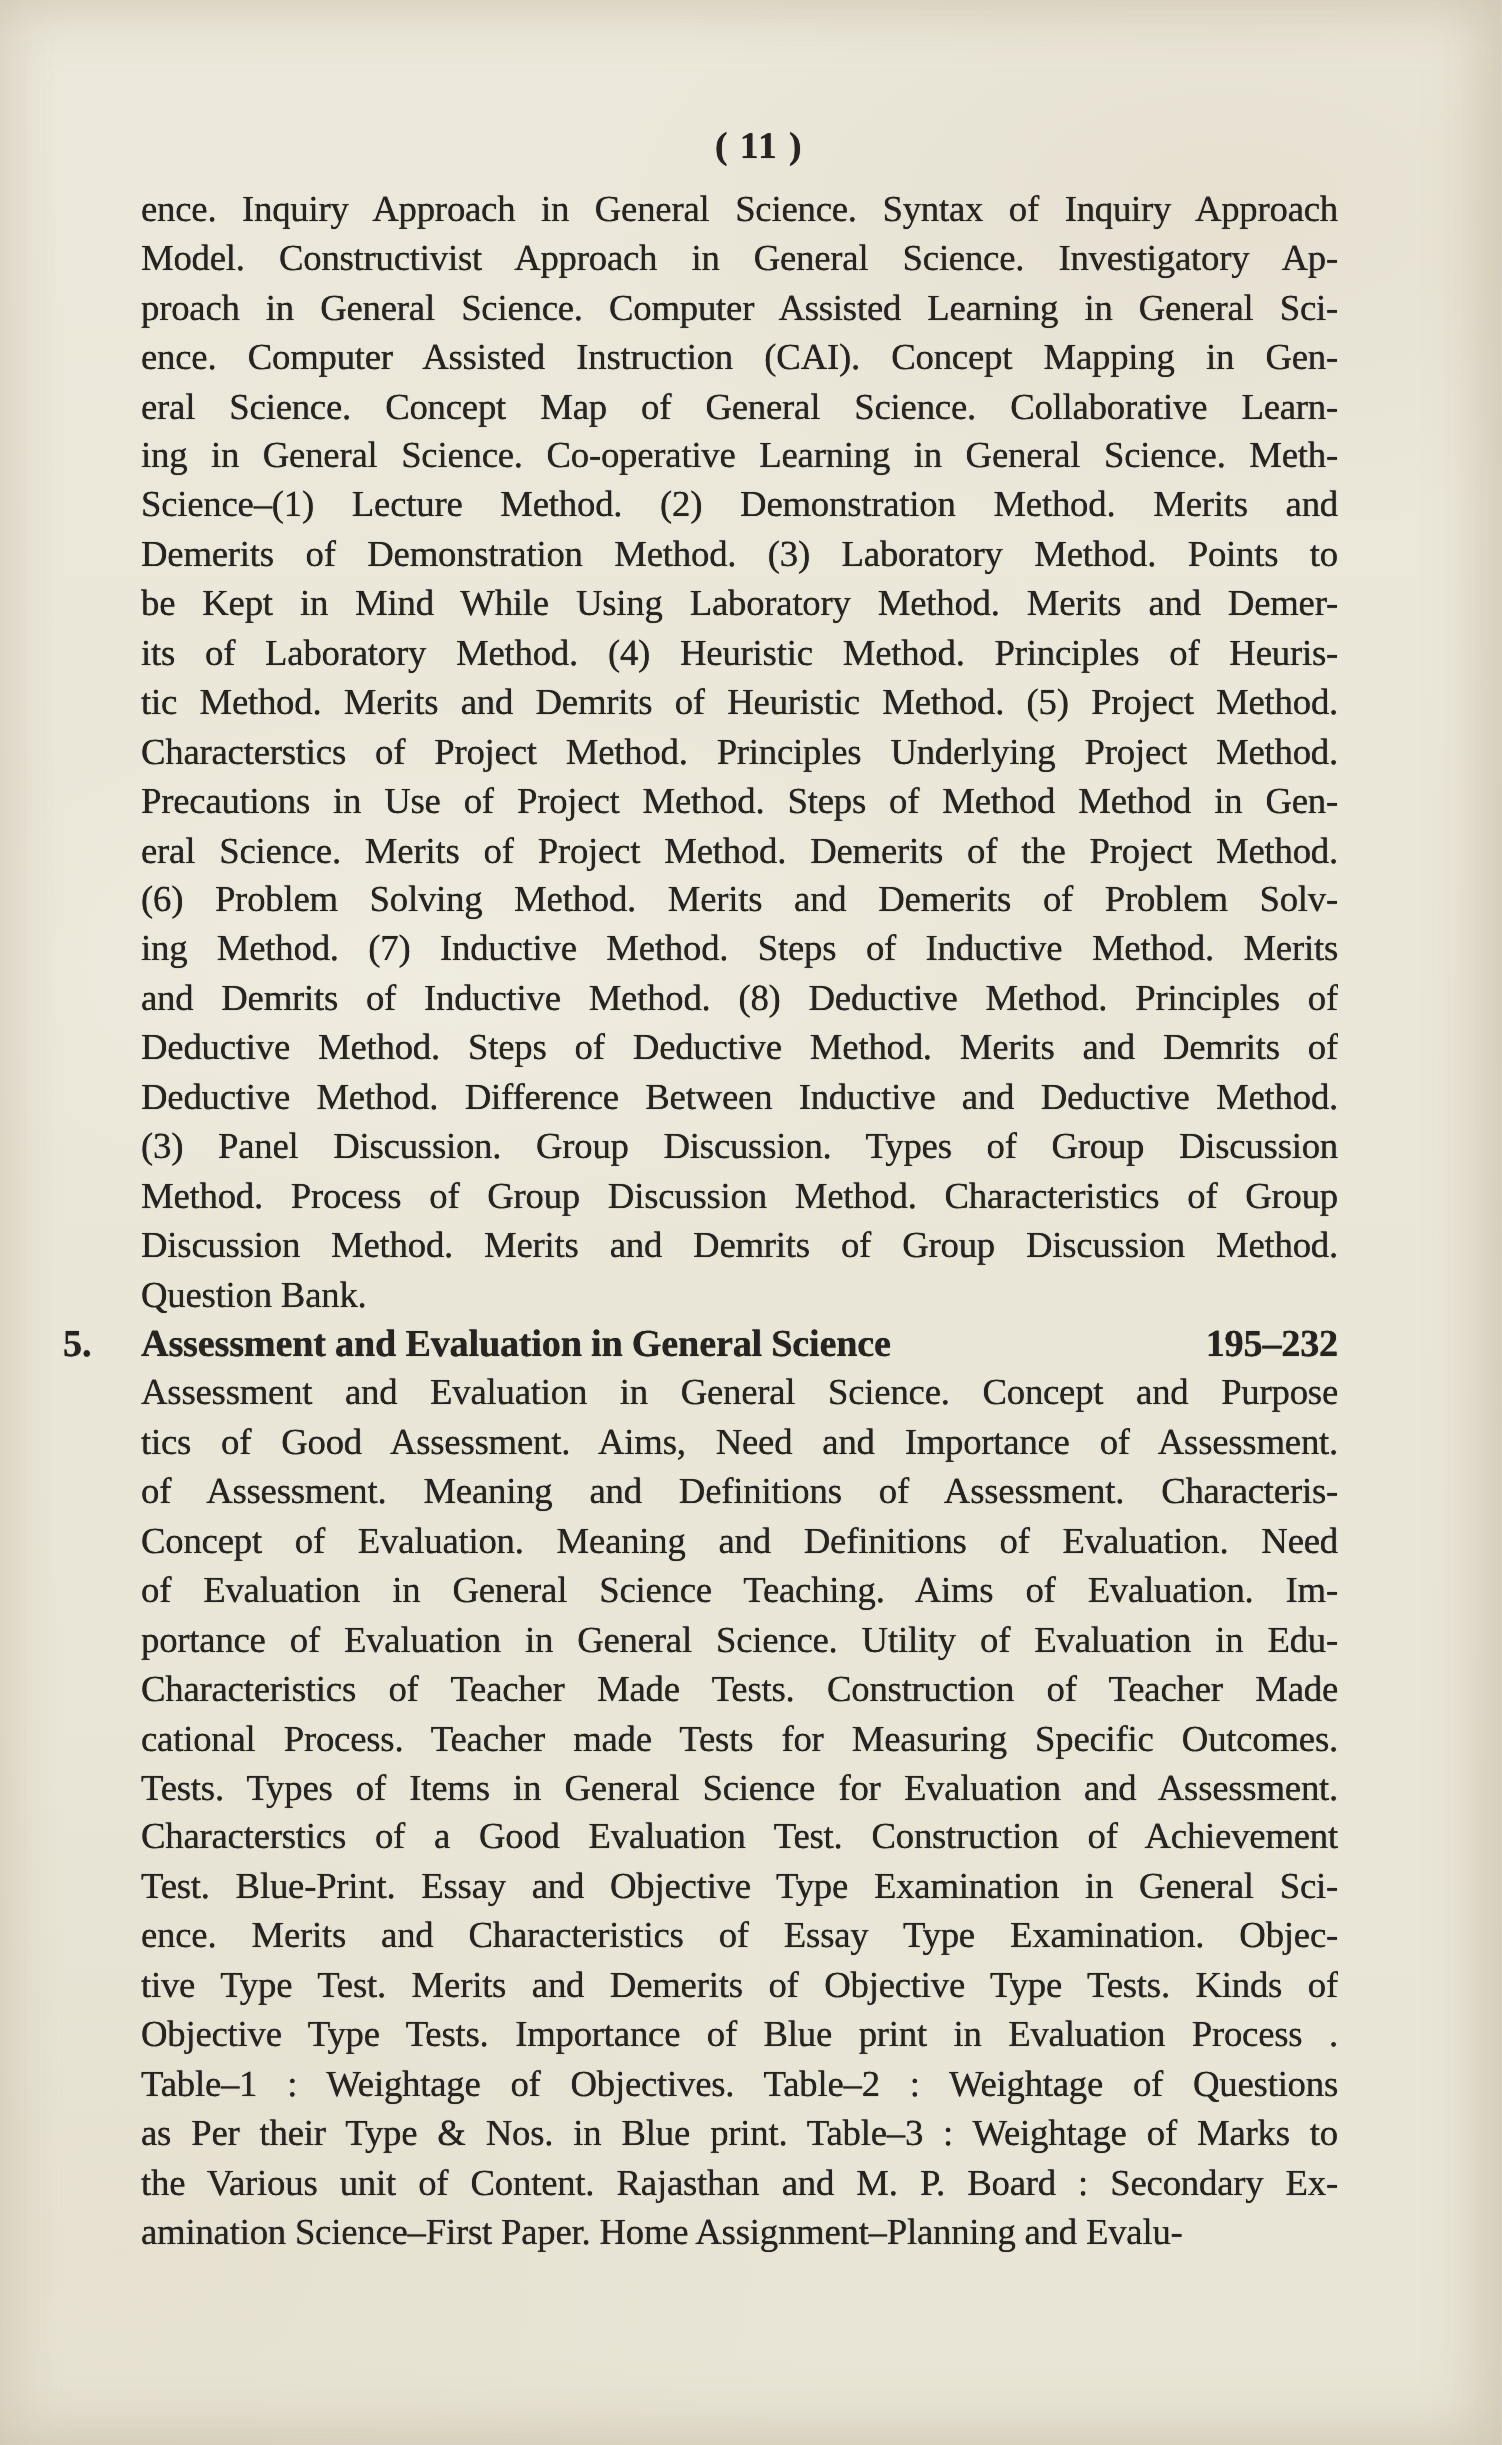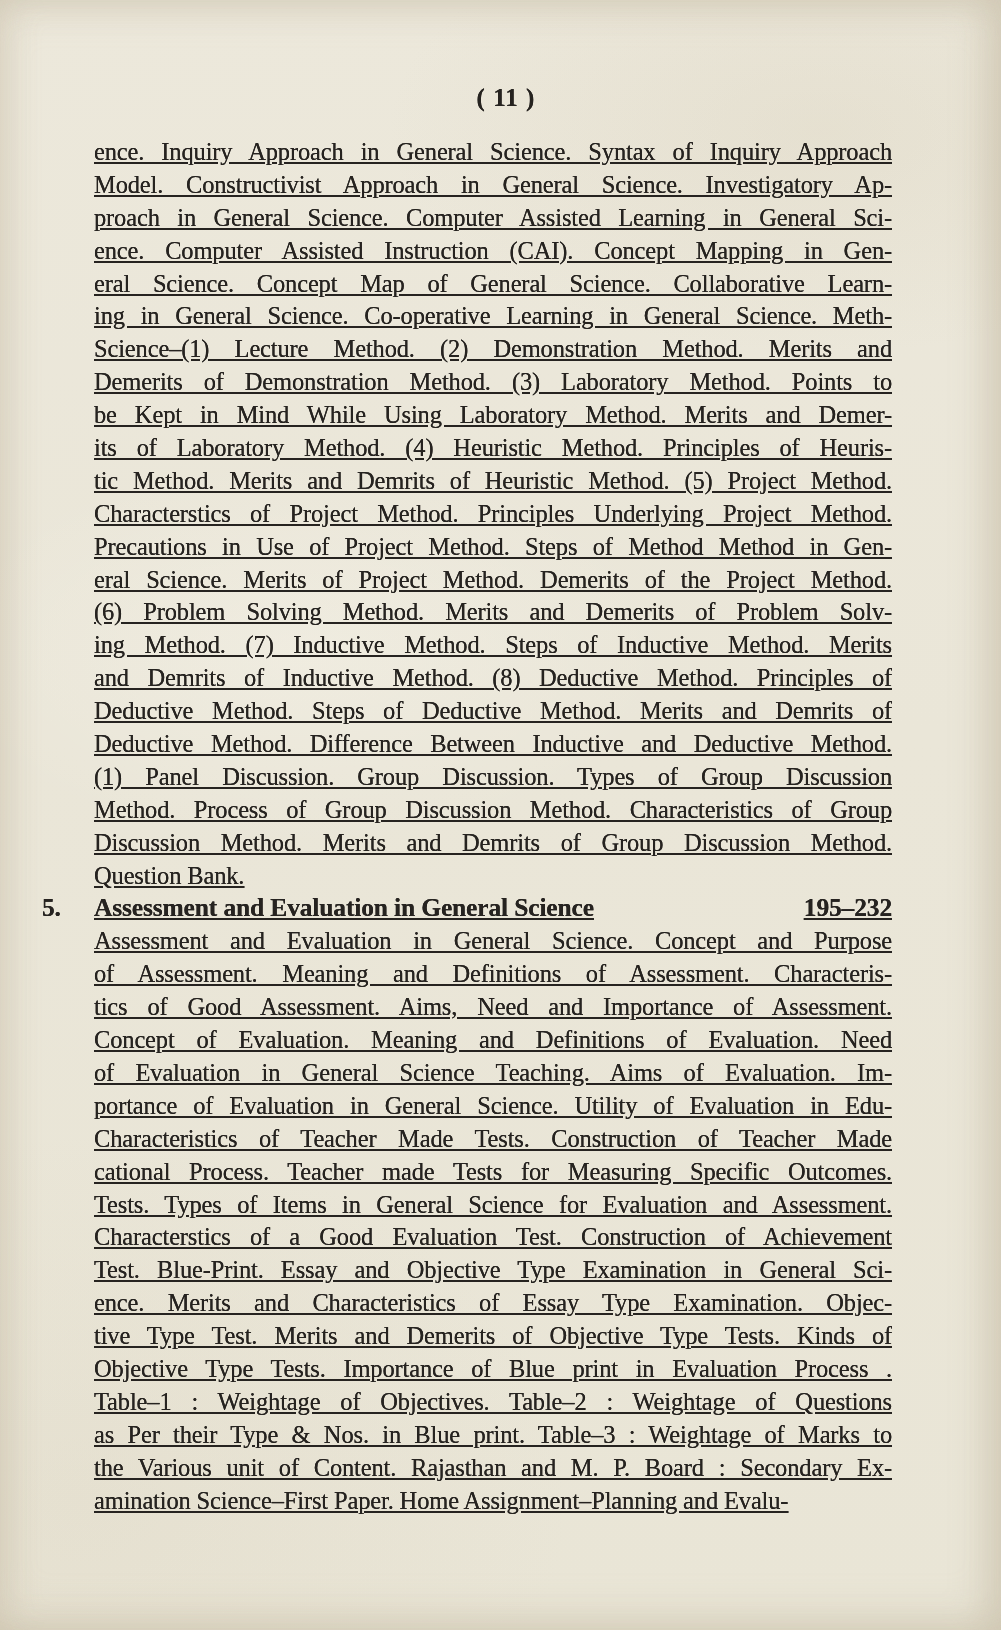--- a/index.html
+++ b/index.html
@@ -38,28 +38,27 @@
     width: 942px;
     text-align: center;
     font-size: 25px;
     font-weight: bold;
     letter-spacing: 1px;
     text-shadow: 0 0 0.55px currentColor;
     margin-left: 35px;
   }
   .content {
     position: absolute;
-    top: 136px;
+    top: 124px;
     left: 94px;
     width: 798px;
     font-size: 24.5px;
     line-height: 32.9px;
     letter-spacing: -0.15px;
     text-shadow: 0 0 0.55px currentColor;
-    text-decoration: underline;
   }
   .line {
     text-align: justify;
     height: 32.9px;
     overflow: hidden;
   }
   .line::after {
     content: "";
     display: inline-block;
     width: 100%;
@@ -104,36 +103,36 @@
         <div class="line">its of Laboratory Method. (4) Heuristic Method. Principles of Heuris-</div>
         <div class="line">tic Method. Merits and Demrits of Heuristic Method. (5) Project Method.</div>
         <div class="line">Characterstics of Project Method. Principles Underlying Project Method.</div>
         <div class="line">Precautions in Use of Project Method. Steps of Method Method in Gen-</div>
         <div class="line">eral Science. Merits of Project Method. Demerits of the Project Method.</div>
         <div class="line">(6) Problem Solving Method. Merits and Demerits of Problem Solv-</div>
         <div class="line">ing Method. (7) Inductive Method. Steps of Inductive Method. Merits</div>
         <div class="line">and Demrits of Inductive Method. (8) Deductive Method. Principles of</div>
         <div class="line">Deductive Method. Steps of Deductive Method. Merits and Demrits of</div>
         <div class="line">Deductive Method. Difference Between Inductive and Deductive Method.</div>
-        <div class="line">(1) Panel Discussion. Group Discussion. Types of Group Discussion</div>
+        <div class="line">(3) Panel Discussion. Group Discussion. Types of Group Discussion</div>
         <div class="line">Method. Process of Group Discussion Method. Characteristics of Group</div>
         <div class="line">Discussion Method. Merits and Demrits of Group Discussion Method.</div>
         <div class="line">Question Bank.</div>
       </div>
 
     <div class="heading-row">
       <span class="chap-num">5.</span>
       <span class="chap-title">Assessment and Evaluation in General Science</span>
       <span class="chap-pages">195–232</span>
     </div>
 
     <div class="para">
         <div class="line">Assessment and Evaluation in General Science. Concept and Purpose</div>
+        <div class="line">tics of Good Assessment. Aims, Need and Importance of Assessment.</div>
         <div class="line">of Assessment. Meaning and Definitions of Assessment. Characteris-</div>
-        <div class="line">tics of Good Assessment. Aims, Need and Importance of Assessment.</div>
         <div class="line">Concept of Evaluation. Meaning and Definitions of Evaluation. Need</div>
         <div class="line">of Evaluation in General Science Teaching. Aims of Evaluation. Im-</div>
         <div class="line">portance of Evaluation in General Science. Utility of Evaluation in Edu-</div>
         <div class="line">Characteristics of Teacher Made Tests. Construction of Teacher Made</div>
         <div class="line">cational Process. Teacher made Tests for Measuring Specific Outcomes.</div>
         <div class="line">Tests. Types of Items in General Science for Evaluation and Assessment.</div>
         <div class="line">Characterstics of a Good Evaluation Test. Construction of Achievement</div>
         <div class="line">Test. Blue-Print. Essay and Objective Type Examination in General Sci-</div>
         <div class="line">ence. Merits and Characteristics of Essay Type Examination. Objec-</div>
         <div class="line">tive Type Test. Merits and Demerits of Objective Type Tests. Kinds of</div>

